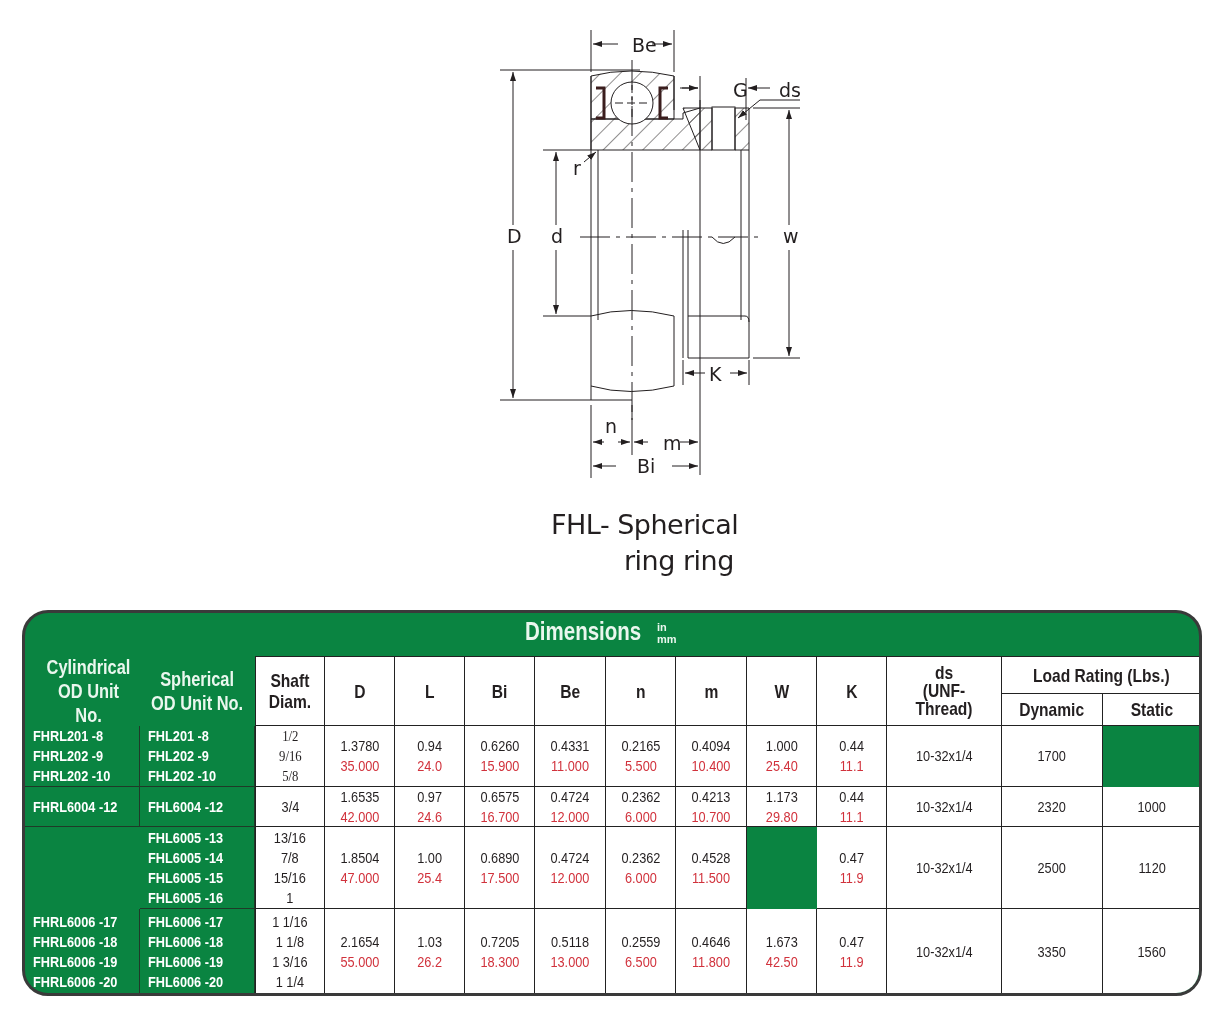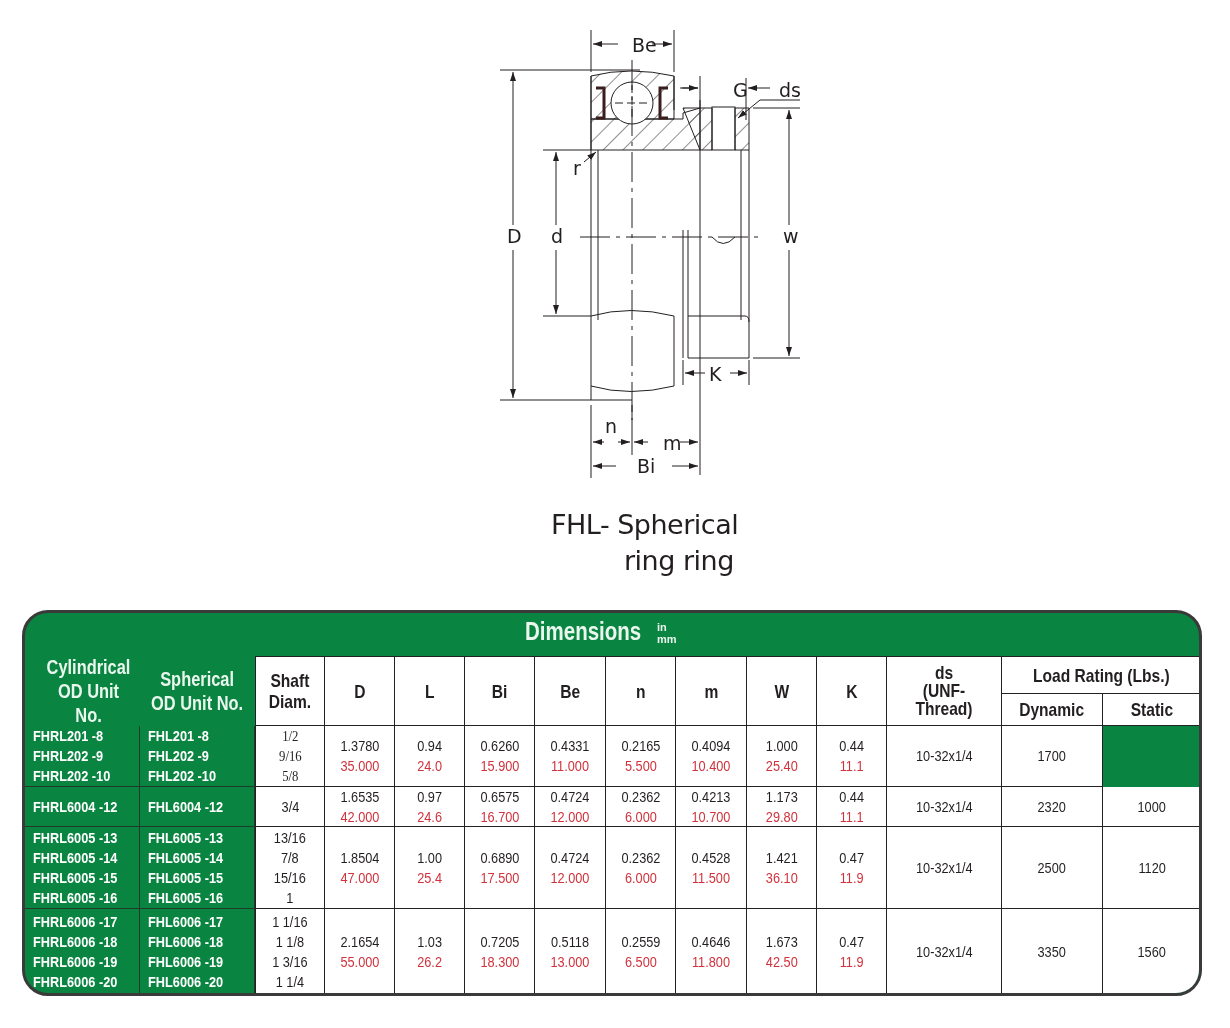--- a/index.html
+++ b/index.html
@@ -344,28 +344,20 @@
   <div class="cell white" style="left:862px;top:174px;width:115px;height:40px;">
       <span class="num">10-32x1/4</span>
     </div>
   <div class="cell white" style="left:977px;top:174px;width:101px;height:40px;">
       <span class="num">2320</span>
     </div>
   <div class="cell white" style="left:1078px;top:174px;width:99px;height:40px;">
       <span class="num">1000</span>
     </div>
 
-  <div class="cell gcell" style="left:0;top:214px;width:115px;height:82px;">
-      <div class="stackL" style="transform:scaleX(0.85);transform-origin:left;">
-        <span>FHRL6005 -13</span>
-        <span>FHRL6005 -14</span>
-        <span>FHRL6005 -15</span>
-        <span>FHRL6005 -16</span>
-      </div>
-    </div>
   <div class="cell gcell" style="left:115px;top:214px;width:115px;height:82px;">
       <div class="stackL" style="transform:scaleX(0.85);transform-origin:left;">
         <span>FHL6005 -13</span>
         <span>FHL6005 -14</span>
         <span>FHL6005 -15</span>
         <span>FHL6005 -16</span>
       </div>
     </div>
   <div class="cell white" style="left:230px;top:214px;width:70px;height:82px;border-left:1.5px solid #222;">
       <div class="stack num">
@@ -404,26 +396,20 @@
         <span>0.2362</span>
         <span class="mm">6.000</span>
       </div>
     </div>
   <div class="cell white" style="left:651px;top:214px;width:71px;height:82px;">
       <div class="stack num">
         <span>0.4528</span>
         <span class="mm">11.500</span>
       </div>
     </div>
-  <div class="cell white" style="left:722px;top:214px;width:70px;height:82px;">
-      <div class="stack num">
-        <span>1.421</span>
-        <span class="mm">36.10</span>
-      </div>
-    </div>
   <div class="cell white" style="left:792px;top:214px;width:70px;height:82px;">
       <div class="stack num">
         <span>0.47</span>
         <span class="mm">11.9</span>
       </div>
     </div>
   <div class="cell white" style="left:862px;top:214px;width:115px;height:82px;">
       <span class="num">10-32x1/4</span>
     </div>
   <div class="cell white" style="left:977px;top:214px;width:101px;height:82px;text-align:right;">

